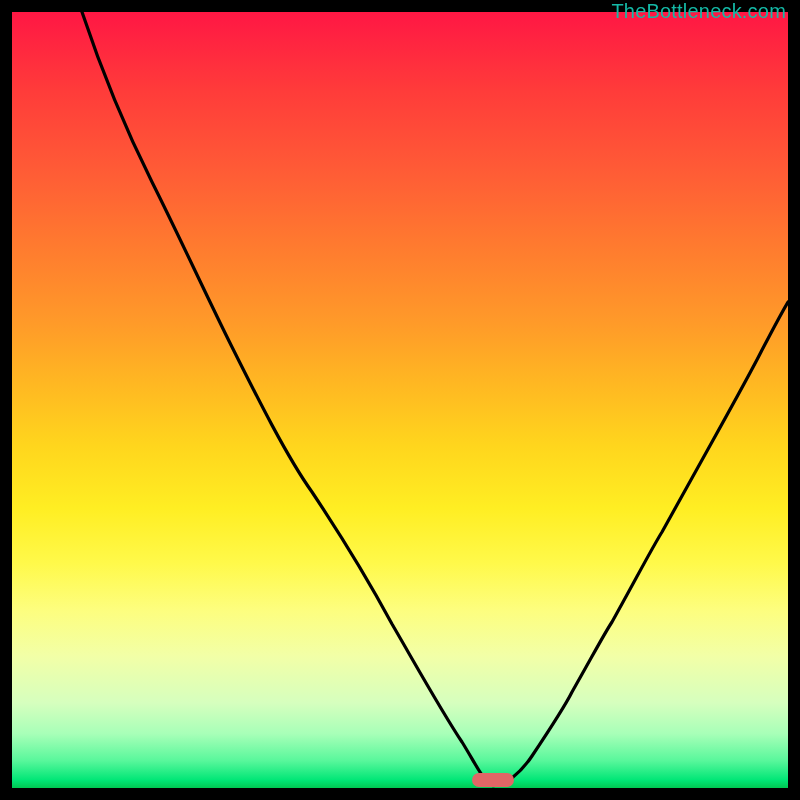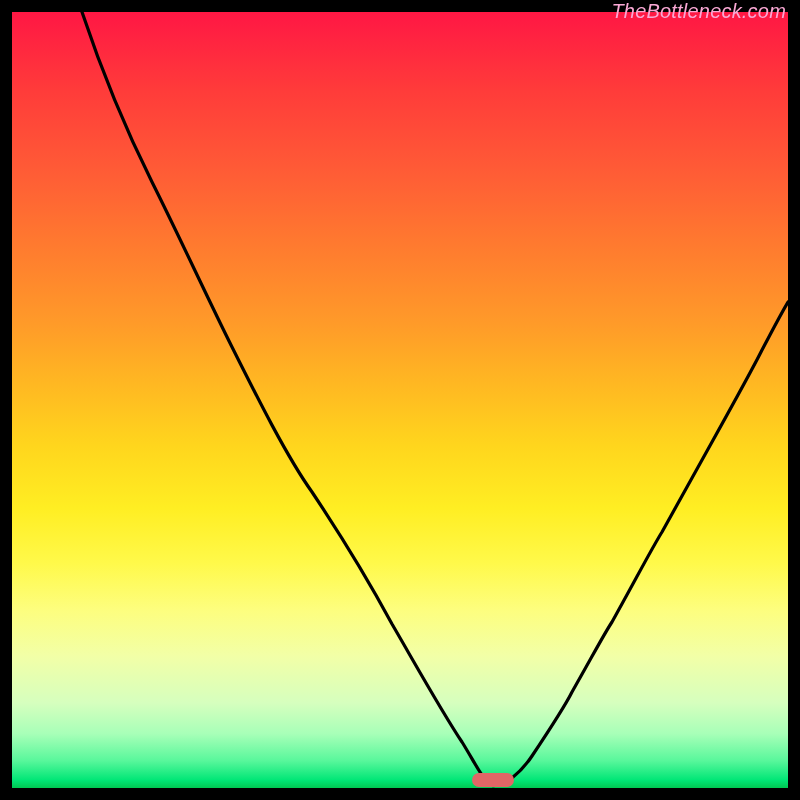--- a/index.html
+++ b/index.html
@@ -64,26 +64,25 @@
     width: 42px;
     height: 14px;
     border-radius: 7px;
     background: #e06666;
     bottom: 1px;
   }
   .watermark {
     position: absolute;
     top: 0px;
     right: 14px;
-    color: #f9a8d4;
+    color: #14b8a6;
     font-size: 20px;
     font-weight: 500;
     letter-spacing: 0.2px;
     user-select: none;
-    font-style: italic;
   }
 </style>
 </head>
 <body>
 
 <div class="frame">
 
   <div class="plot-area">
 
     <svg class="curve" viewBox="0 0 776 776" preserveAspectRatio="none">

